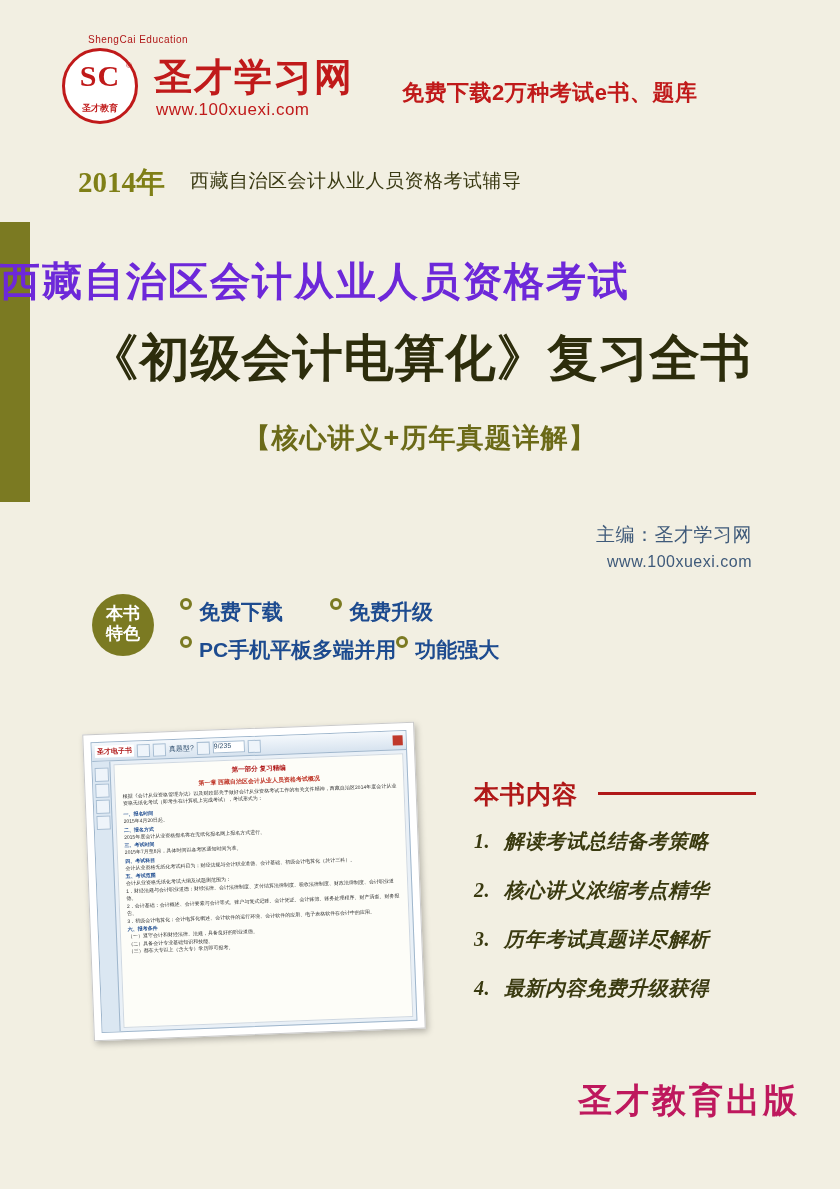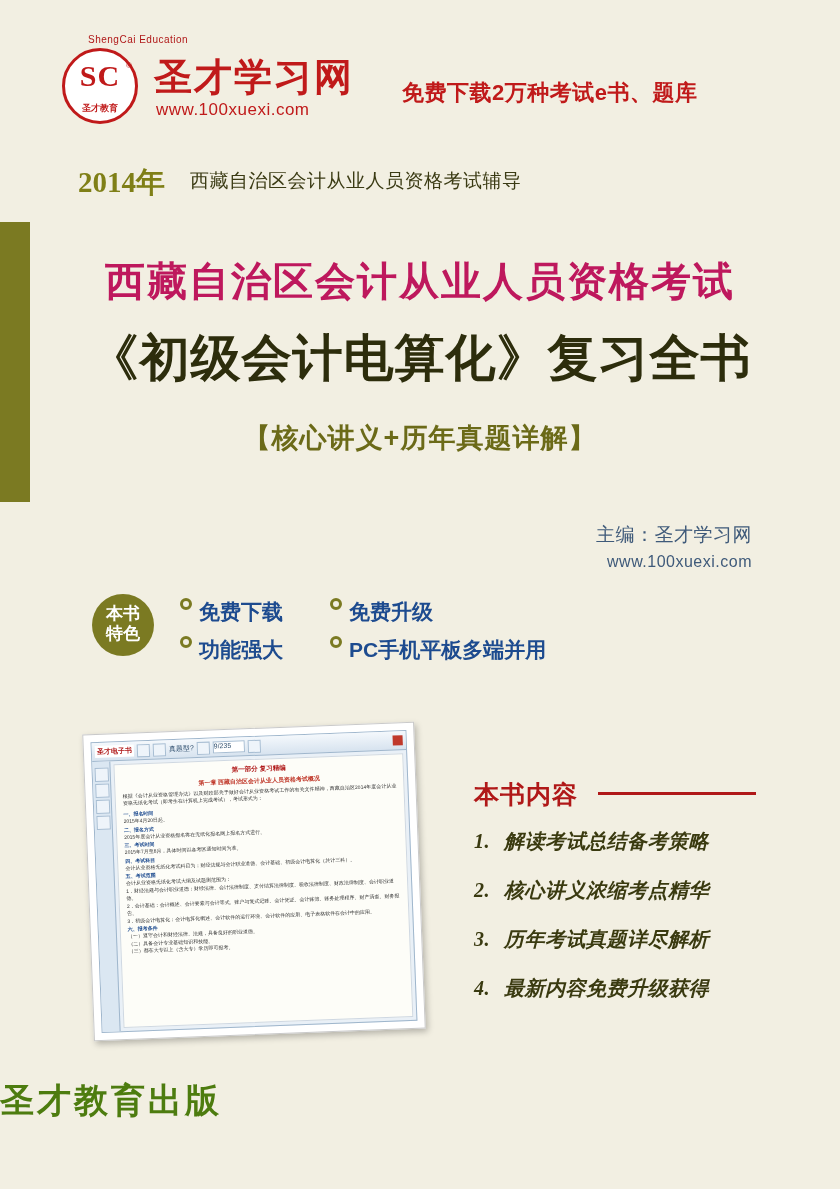--- a/index.html
+++ b/index.html
@@ -148,24 +148,24 @@
     color: #3b3b14;
     white-space: nowrap;
     letter-spacing: 0.5px;
   }
   
   .title-1 {
     position: absolute;
     left: 0;
     top: 254px;
     width: 840px;
-    text-align: center;
+    text-align: left;
     font-size: 40px;
     font-weight: bold;
-    color: #be185d;
+    color: #6d28d9;
     letter-spacing: 2px;
     font-family: "Liberation Serif", serif;
     white-space: nowrap;
   }
   .title-2 {
     position: absolute;
     left: 0;
     top: 325px;
     width: 840px;
     text-align: center;
@@ -419,24 +419,24 @@
     display: inline-block;
     width: 24px;
     font-family: "Liberation Serif", serif;
   }
   
   .publisher {
     position: absolute;
     left: 0;
     top: 1078px;
     width: 800px;
-    text-align: left;
+    text-align: right;
     font-size: 34px;
     font-weight: bold;
-    color: #4d7c0f;
+    color: #be185d;
     letter-spacing: 3px;
     font-family: "Liberation Serif", serif;
   }
 </style>
 </head>
 <body>
 
 <div class="page">
 
   <div class="left-bar"></div>
@@ -476,27 +476,27 @@
       <div class="feat-item w1">
         <span class="feat-bullet"></span>
         <span>免费下载</span>
       </div>
       <div class="feat-item">
         <span class="feat-bullet"></span>
         <span>免费升级</span>
       </div>
     </div>
     <div class="feat-row">
+      <div class="feat-item">
+        <span class="feat-bullet"></span>
+        <span>PC手机平板多端并用</span>
+      </div>
       <div class="feat-item w1">
         <span class="feat-bullet"></span>
         <span>功能强大</span>
-      </div>
-      <div class="feat-item">
-        <span class="feat-bullet"></span>
-        <span>PC手机平板多端并用</span>
       </div>
     </div>
   </div>
 
   <div class="shot">
     <div class="shot-inner">
       <div class="shot-tb">
         <span class="shot-logo">圣才电子书</span>
         <span class="shot-tb-btn"></span>
         <span class="shot-tb-btn"></span>

